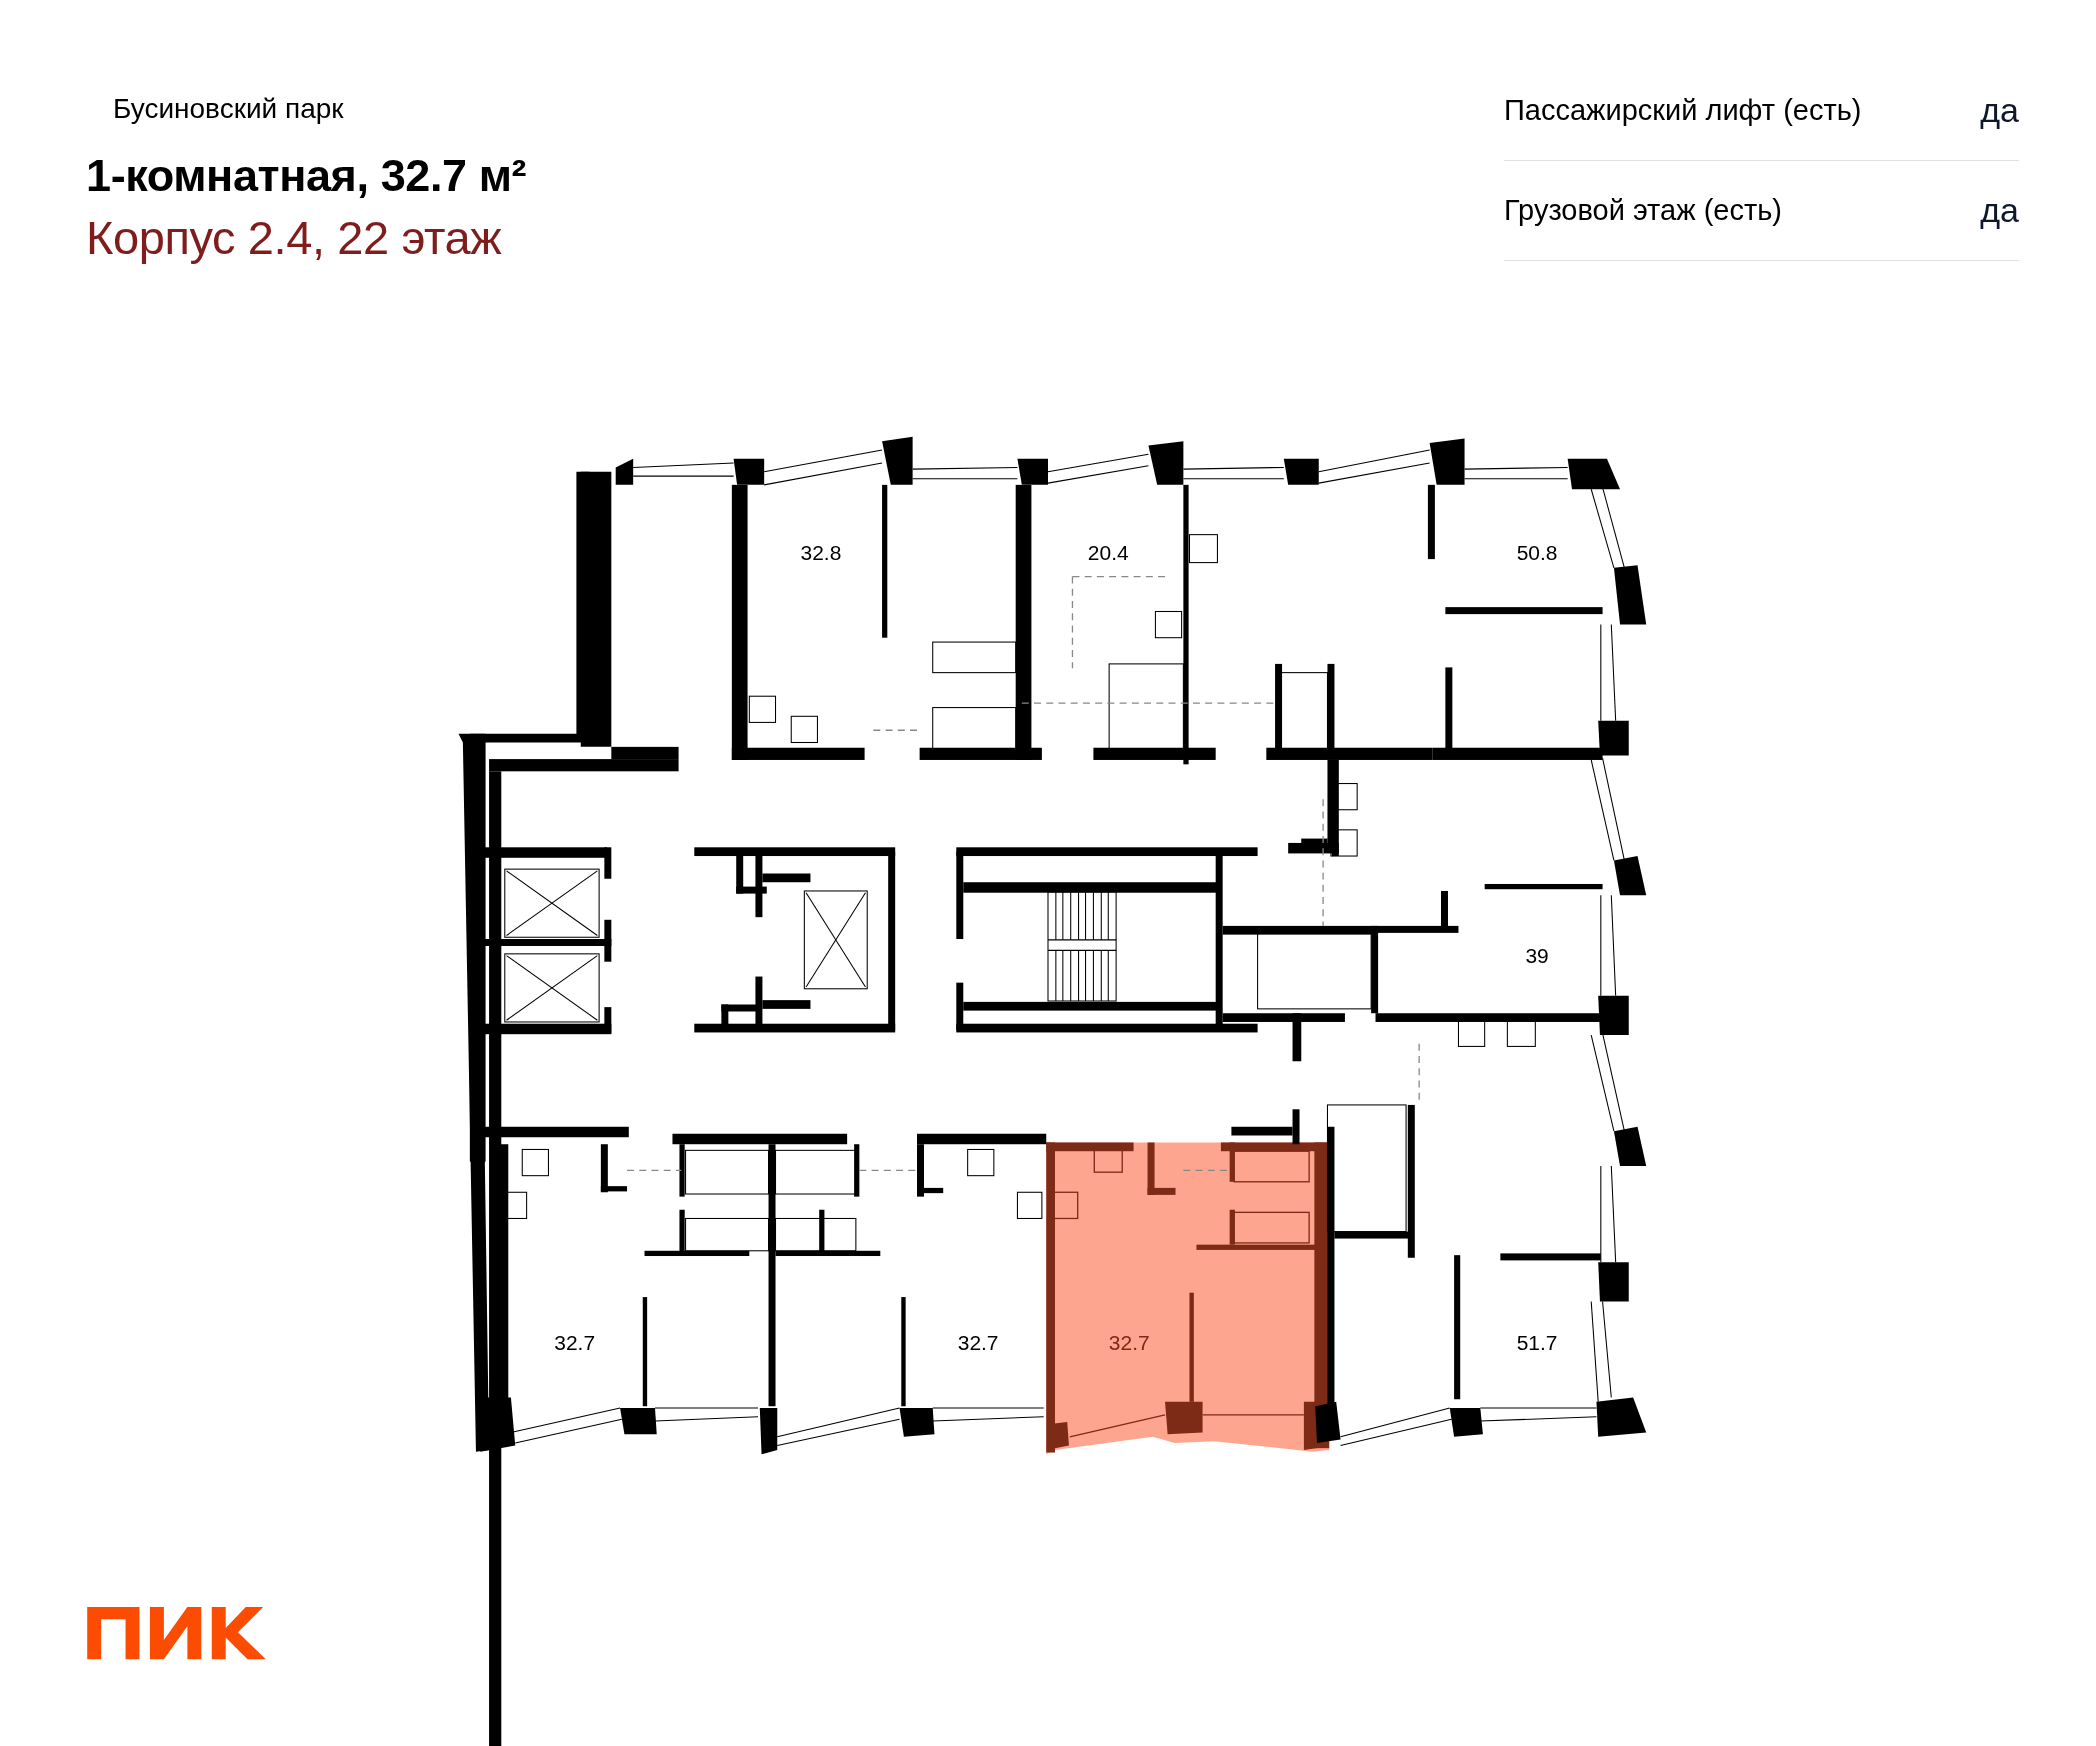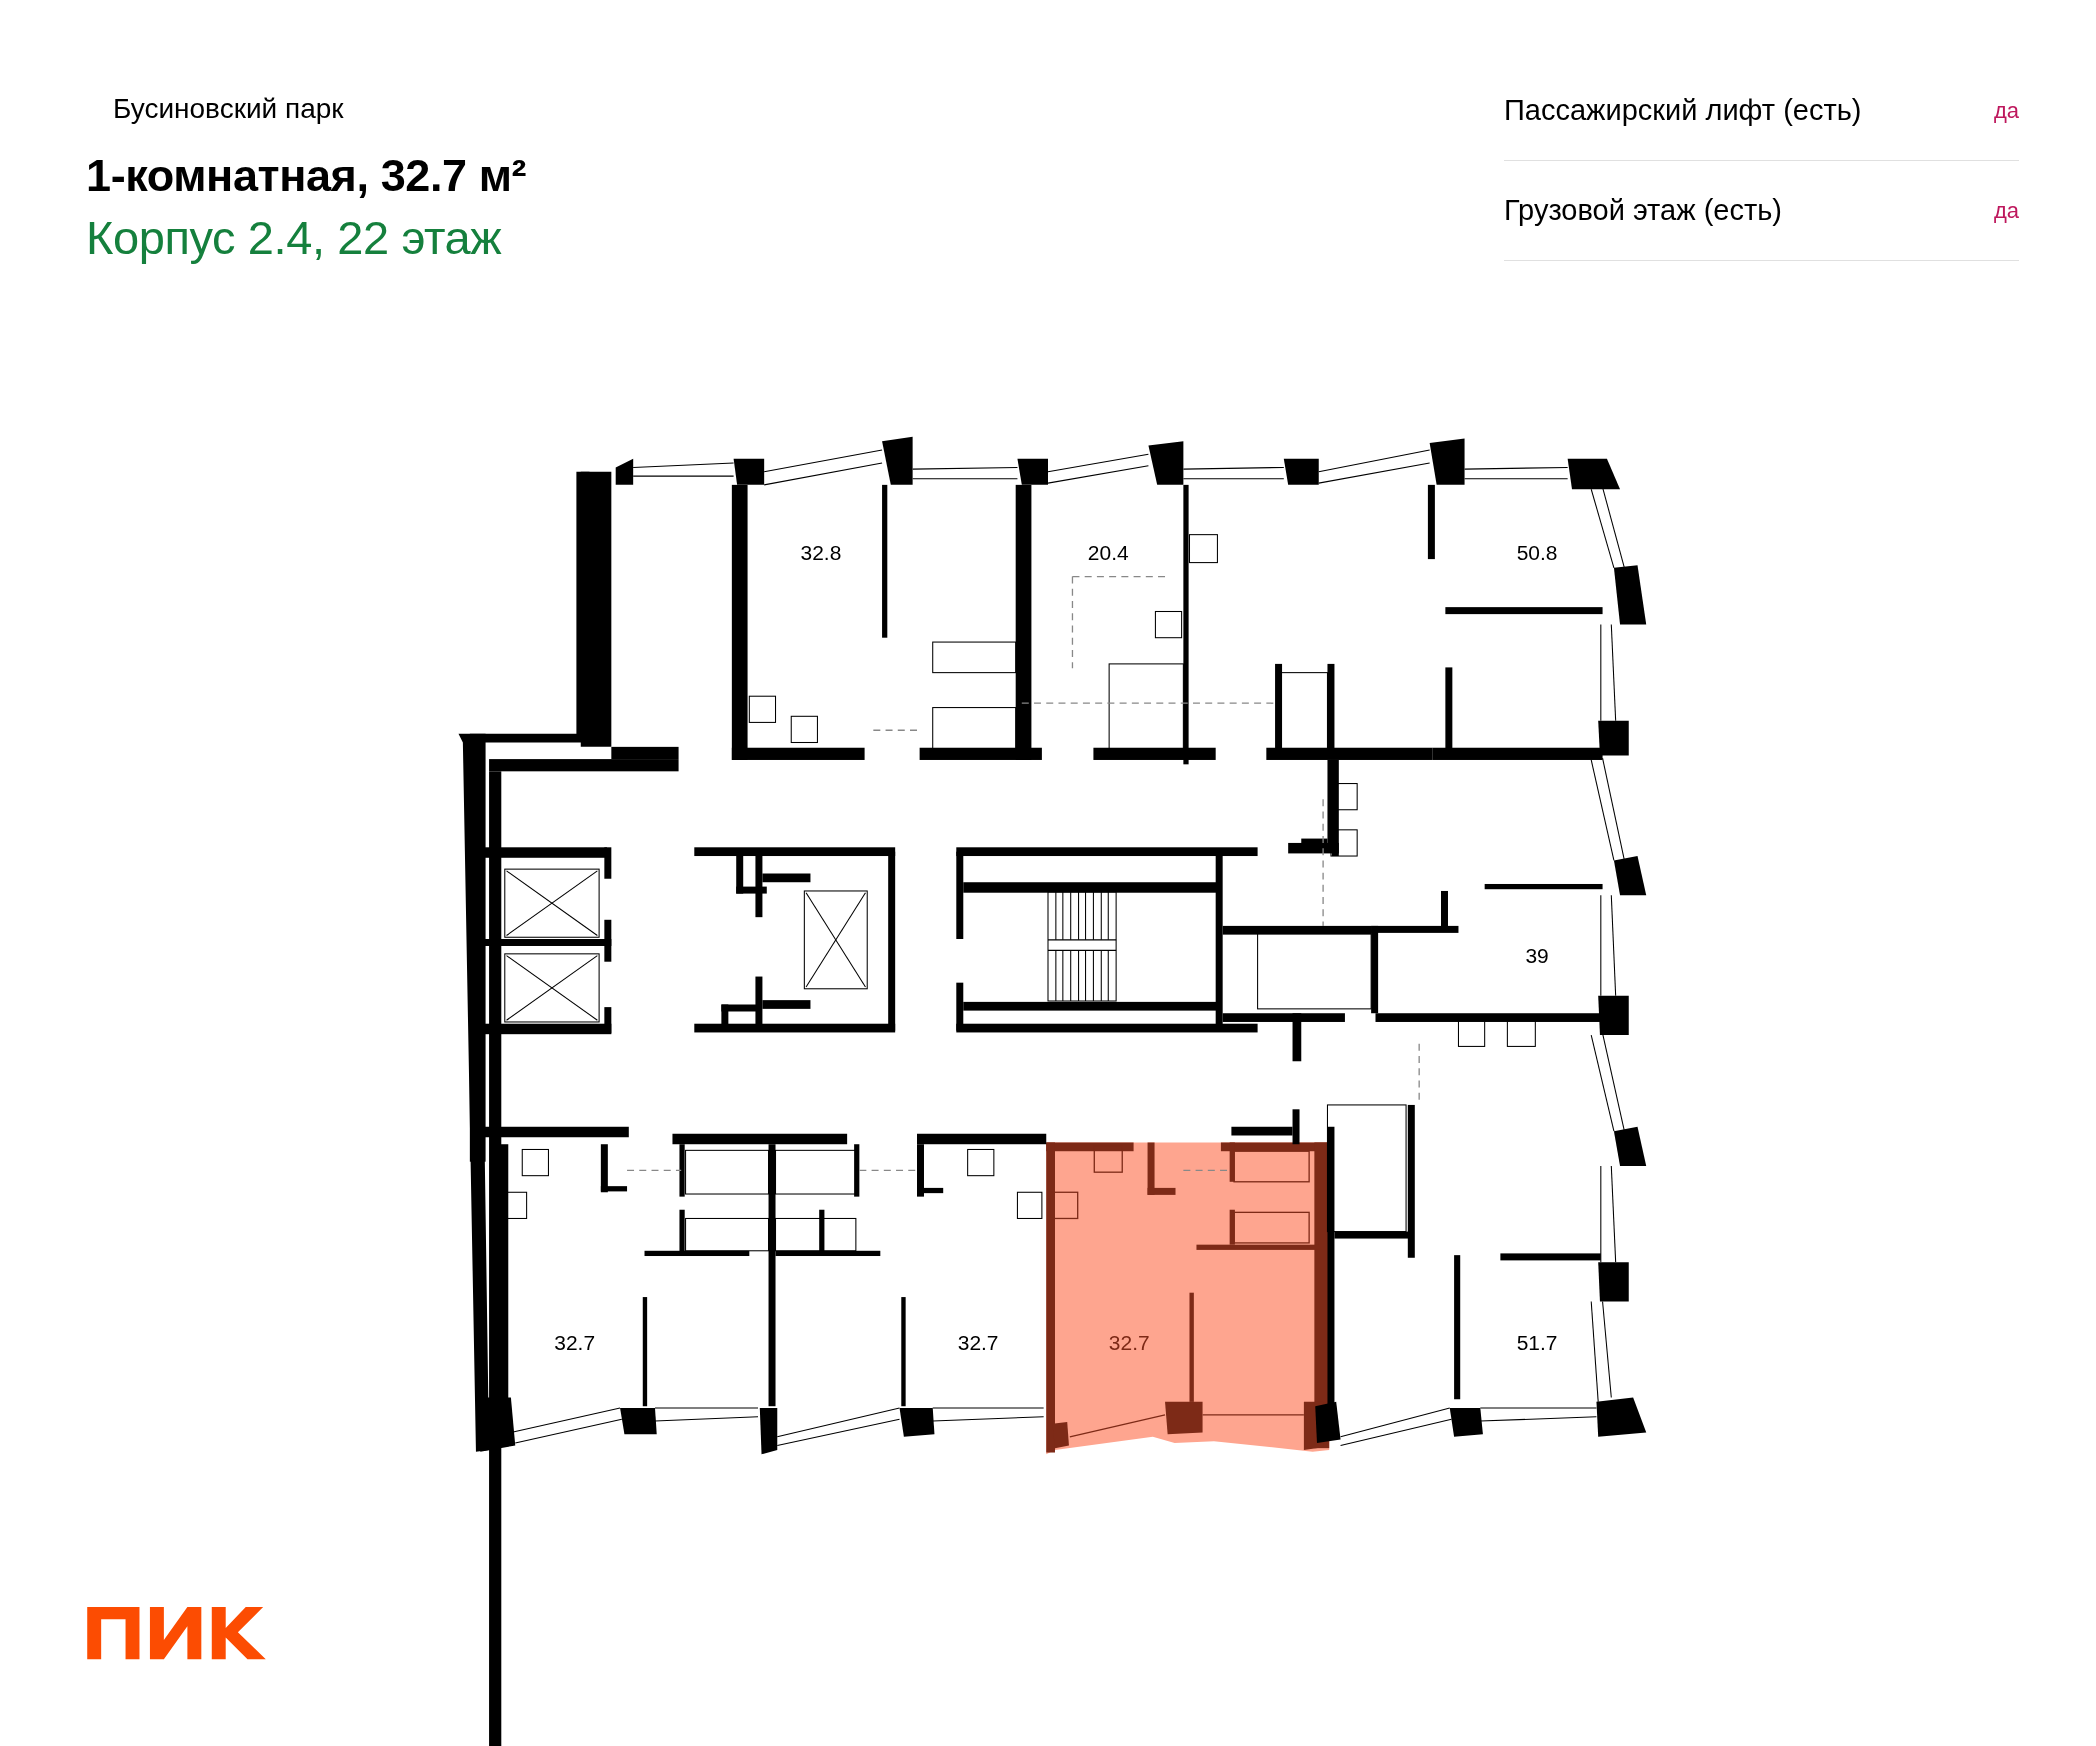--- a/index.html
+++ b/index.html
@@ -1,25 +1,25 @@
 <!DOCTYPE html>
 <html style="font-size:14px"><head>
 <meta charset="utf-8">
 <style>
   html, body { margin: 0; padding: 0; background: #ffffff; }
   body { width: 2096px; height: 1747px; position: relative; overflow: hidden;
          font-family: "Liberation Sans", "DejaVu Sans", sans-serif; color: #000; }
   .project { position: absolute; left: 88px; top: 93px; font-size: 28px; font-weight: 500; margin-left: 25px; }
   .title { position: absolute; left: 86px; top: 150px; font-size: 45px; font-weight: 700; letter-spacing: -0.4px; }
-  .subtitle { position: absolute; left: 86px; top: 210px; font-size: 47px; font-weight: 500; color: #15803d; letter-spacing: -0.4px; }
+  .subtitle { position: absolute; left: 86px; top: 210px; font-size: 47px; font-weight: 500; color: #7f1d1d; letter-spacing: -0.4px; }
   .features { position: absolute; left: 1504px; top: 61px; width: 515px; }
   .feature-row { display: flex; justify-content: space-between; align-items: center;
                  height: 100px; border-bottom: 1.7px solid #e0e0e0; box-sizing: border-box; padding-top: 0; }
   .feature-row .label { font-size: 29px; font-weight: 400; }
-  .feature-row .value { font-size: 22px; color: #be185d; }
+  .feature-row .value { font-size: 34px; color: #0f172a; }
   .plan { position: absolute; left: 0; top: 0; width: 2096px; height: 1747px; }
   .room-label { font-family: "Liberation Sans", sans-serif; font-size: 24px; fill: #000; text-anchor: middle; }
   .room-label.active { fill: #7d2a17; }
   .logo { position: absolute; left: 87px; top: 1607px; width: 179px; height: 54px; }
 </style>
 </head>
 <body>
 
 <div class="project">Бусиновский парк</div>
 <div class="title">1-комнатная, 32.7 м²</div>

